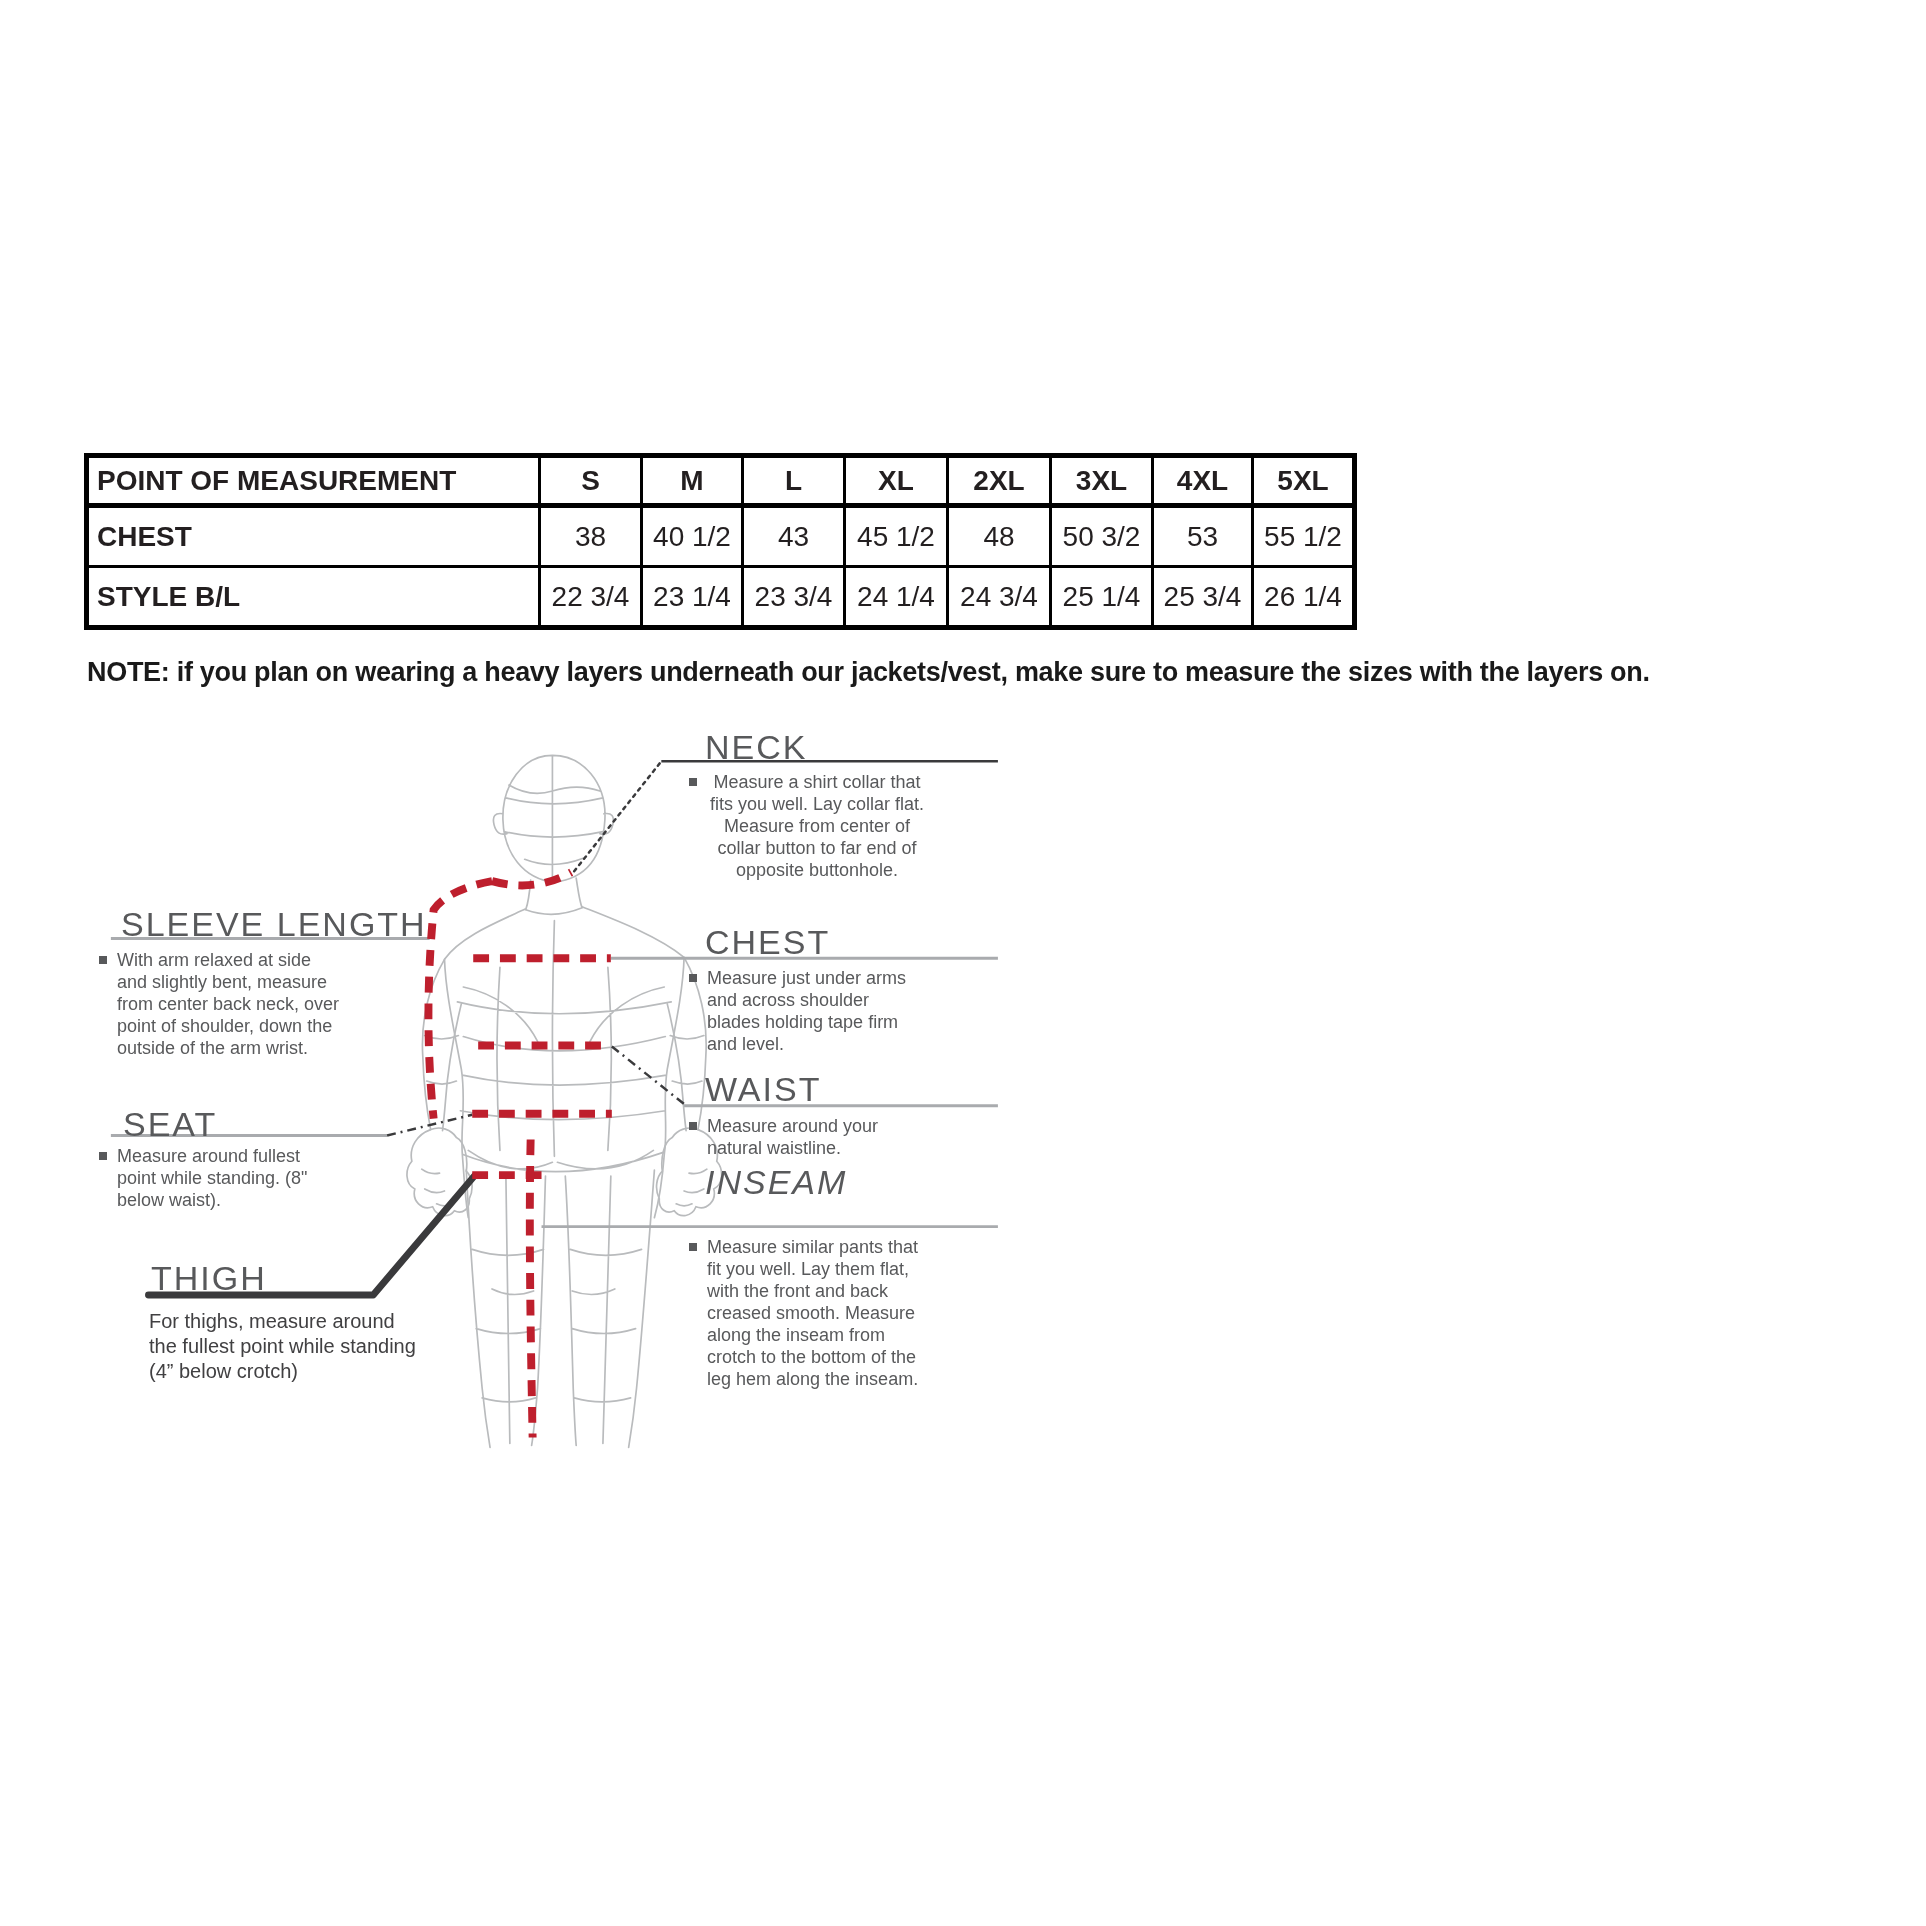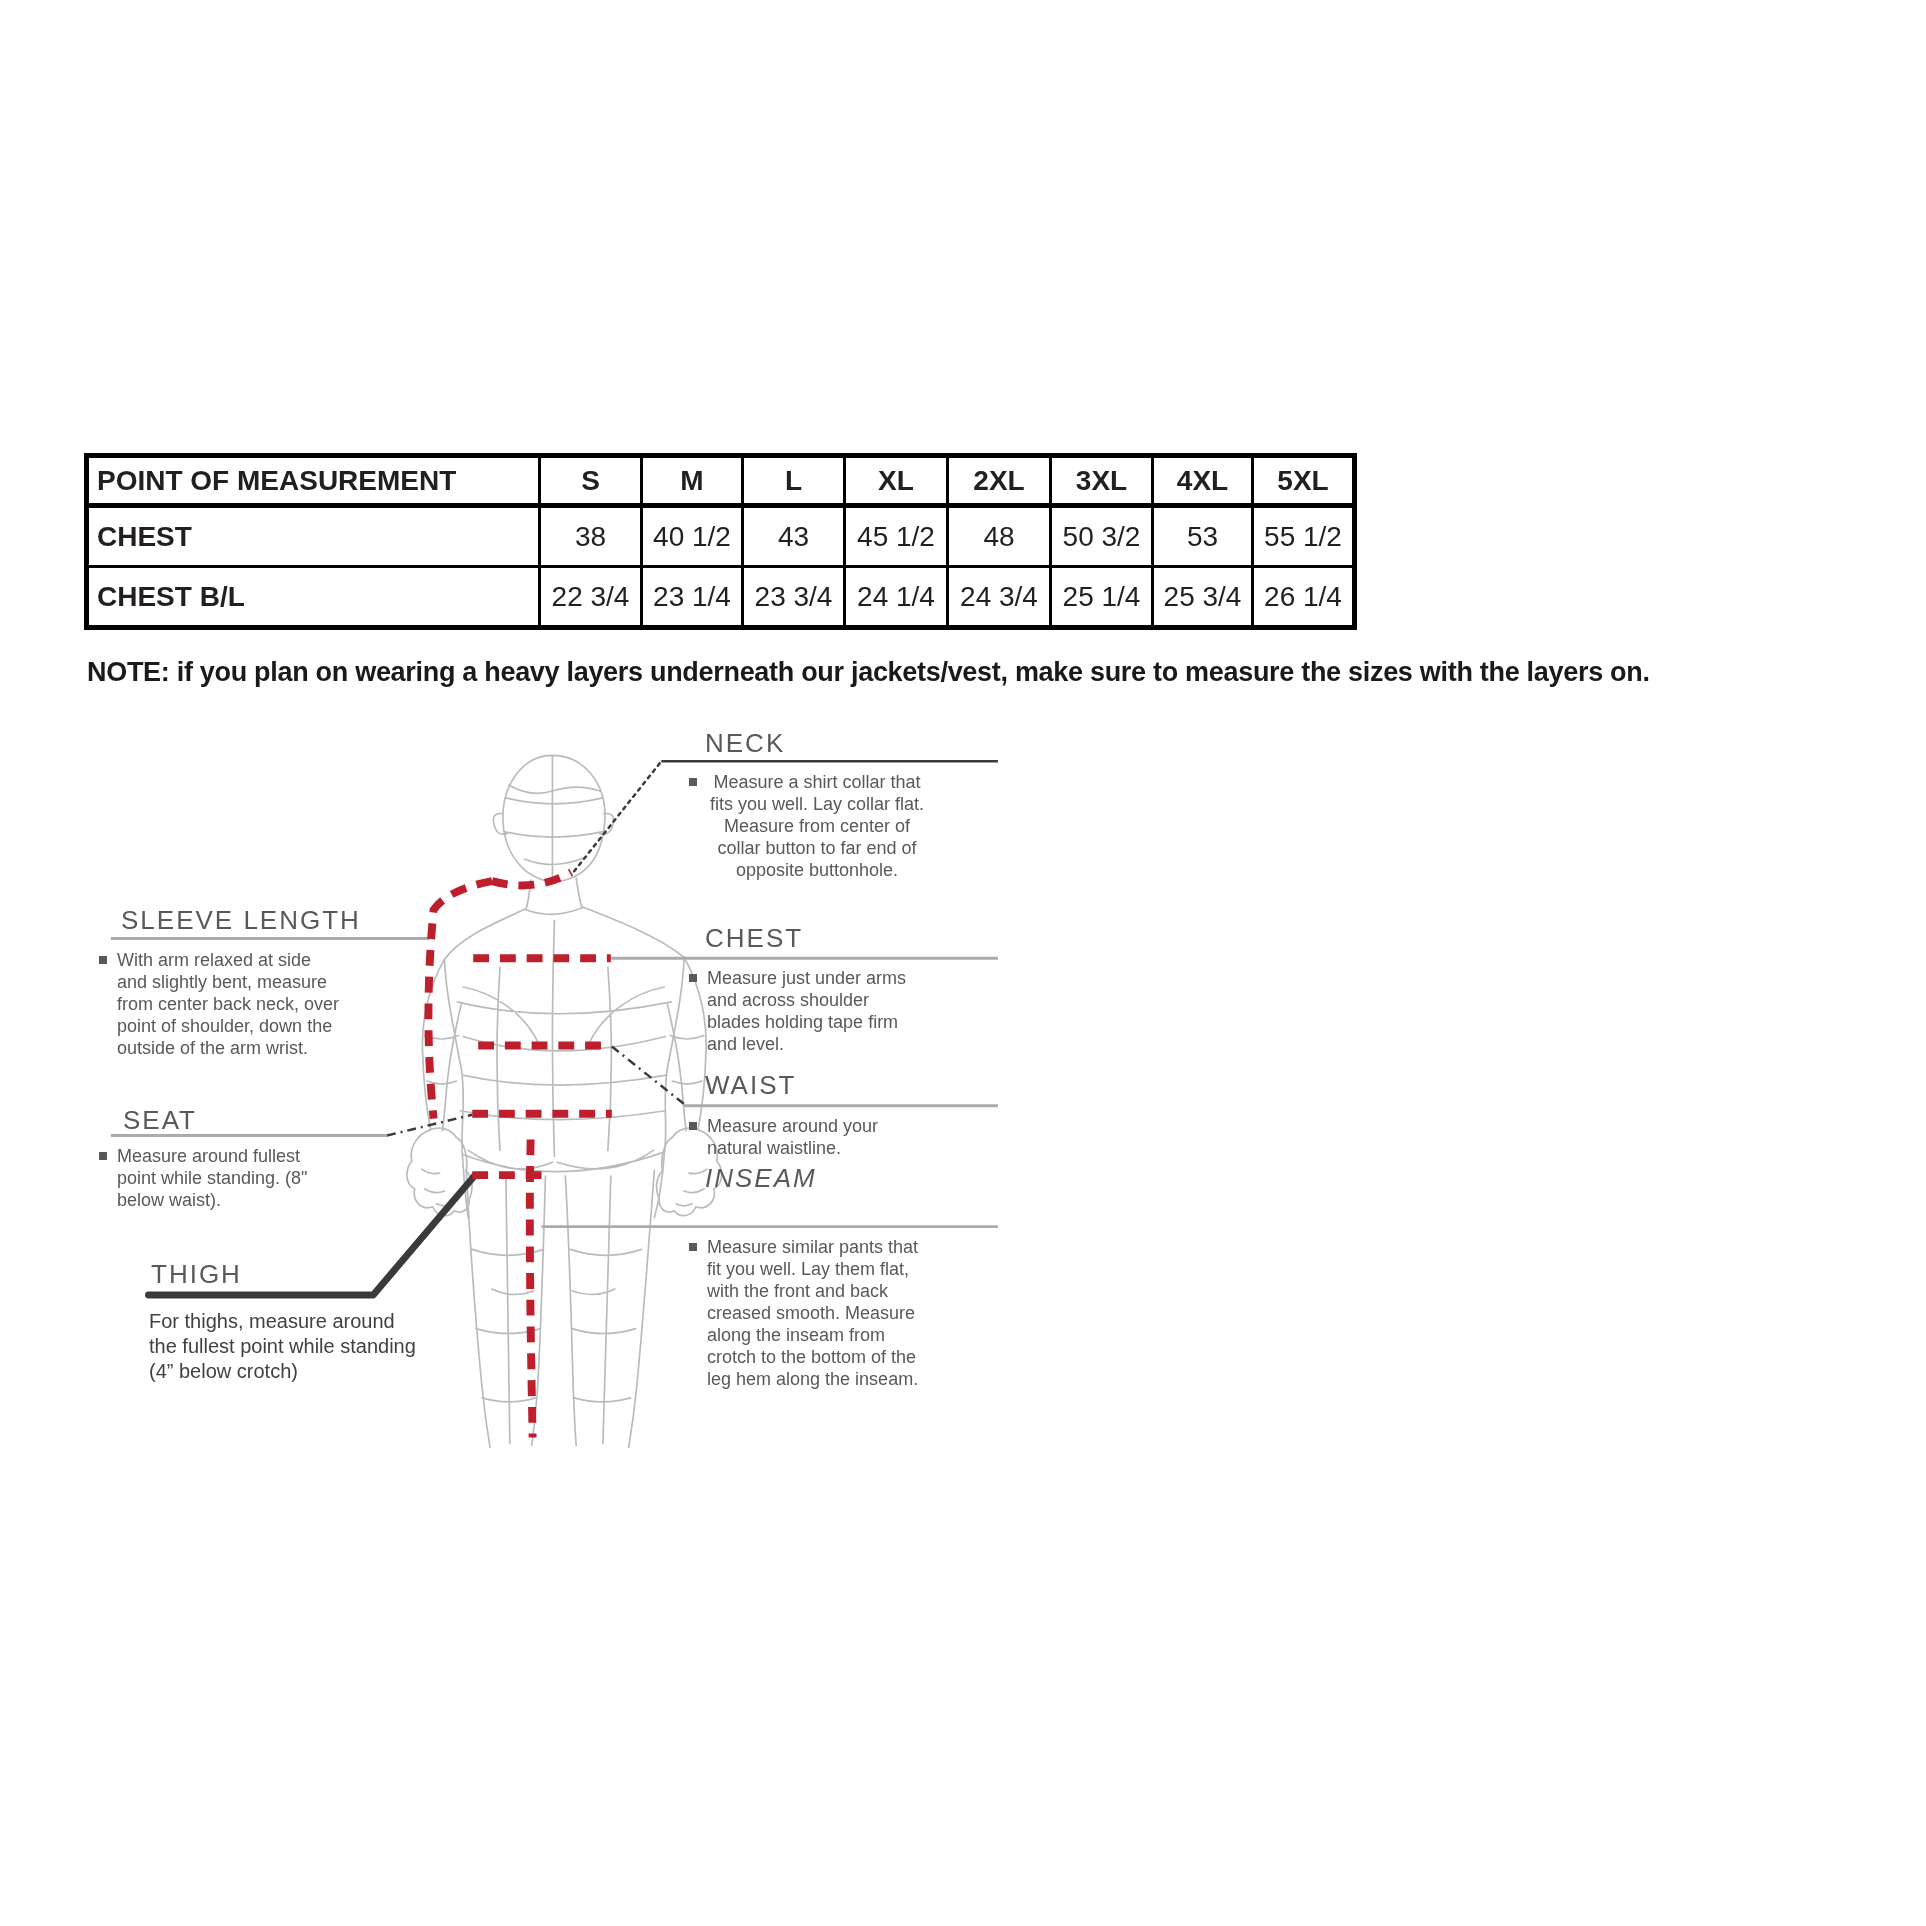--- a/index.html
+++ b/index.html
@@ -25,21 +25,21 @@
   .size-table tbody tr { height:61px; }
   .size-table .colh { text-align:left; padding-left:8px; font-weight:bold; }
   .size-table td.val { font-weight:normal; }
   .note {
     position:absolute; left:87px; top:657px; margin:0; white-space:nowrap;
     font-size:27px; font-weight:bold; letter-spacing:-0.3px; color:#1a1a1a;
   }
   .diagram { position:absolute; left:0; top:693px; width:1089px; height:792px; }
   .diagram svg { position:absolute; left:0; top:0; }
   .dg-label {
-    position:absolute; font-size:26px; letter-spacing:2px; color:#58595b;
+    position:absolute; font-size:34px; letter-spacing:2px; color:#58595b;
     white-space:nowrap;
   }
   .dg-desc {
     position:absolute; display:flex; align-items:flex-start;
     font-size:18px; line-height:22px; color:#58595b;
   }
   .dg-desc .sq {
     flex:0 0 auto; width:8px; height:8px; background:#58595b;
     margin:7px 10px 0 0;
   }
@@ -84,21 +84,21 @@
         <td class="val">38</td>
         <td class="val">40 1/2</td>
         <td class="val">43</td>
         <td class="val">45 1/2</td>
         <td class="val">48</td>
         <td class="val">50 3/2</td>
         <td class="val">53</td>
         <td class="val">55 1/2</td>
       </tr>
       <tr>
-        <td class="colh">CHEST B/L</td>
+        <td class="colh">STYLE B/L</td>
         <td class="val">22 3/4</td>
         <td class="val">23 1/4</td>
         <td class="val">23 3/4</td>
         <td class="val">24 1/4</td>
         <td class="val">24 3/4</td>
         <td class="val">25 1/4</td>
         <td class="val">25 3/4</td>
         <td class="val">26 1/4</td>
       </tr>
     </tbody>

